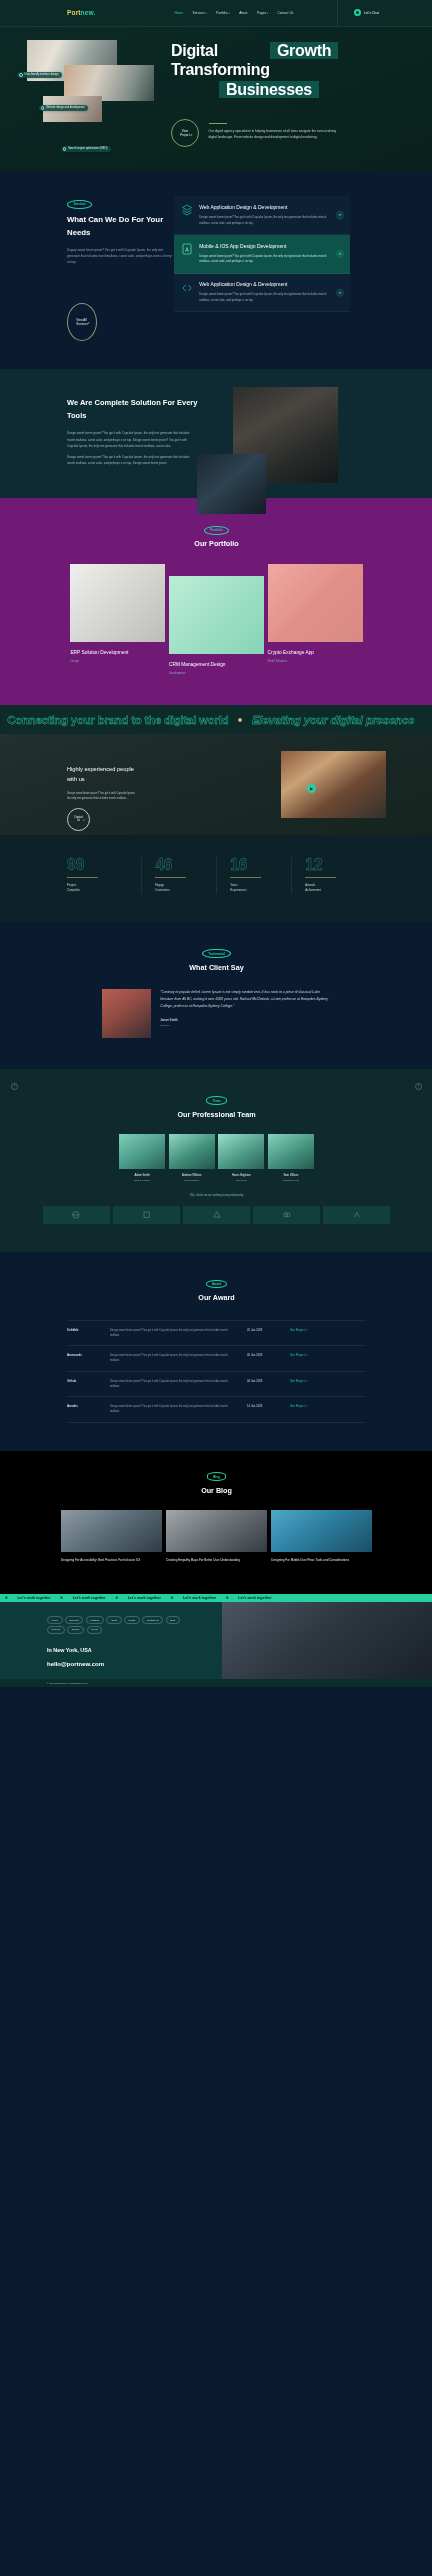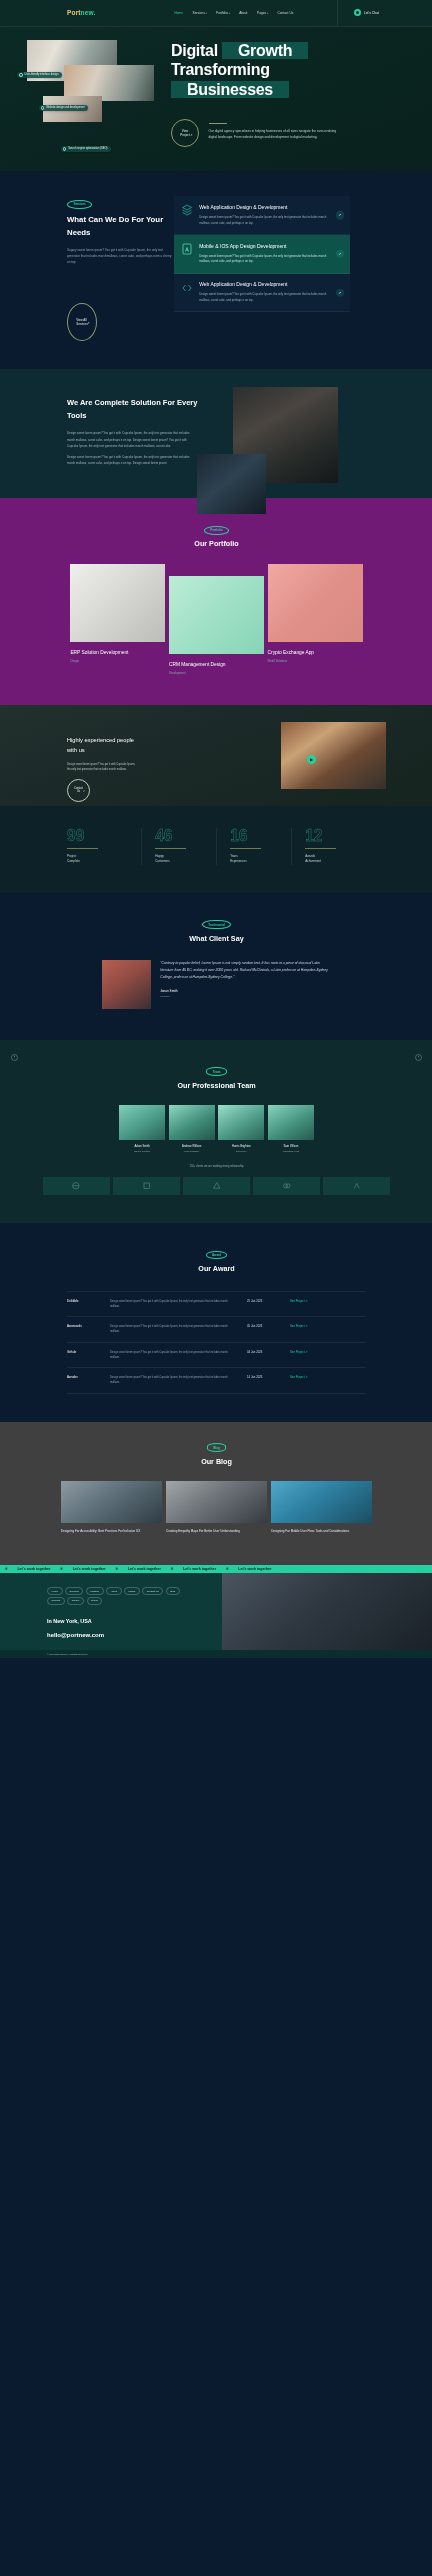--- a/index.html
+++ b/index.html
@@ -71,21 +71,21 @@
     display:flex; align-items:center; justify-content:center; flex:none;
   }
   .tag .ck::after { content:"✓"; font-size:2.2px; color:#9fe9d2; line-height:1; }
   .tag span { font-size:2.6px; color:#e9f6f2; }
   .tag1 { left:-9.6px; top:32px; }
   .tag2 { left:12px; top:65px; }
   .tag3 { left:34px; top:106px; }
 
   .hero-right { margin-left:12px; padding-top:1.2px; width:252px; }
   .hero-h1 { font-size:16px; line-height:1.22; font-weight:700; letter-spacing:-0.3px; }
-  .hero-h1 .hl { background:#10534a; padding:0 16px; }
+  .hero-h1 .hl { background:#10534a; padding:0 7px;margin-left:48px; }
   .hero-bottom { display:flex; align-items:flex-start; margin-top:20px; gap:9.6px; }
   .view-circle {
     width:28px; height:28px; border-radius:50%; border:0.5px solid #8c9a6e;
     display:flex; flex-direction:column; align-items:center; justify-content:center;
     flex:none; position:relative;
   }
   .view-circle .vt { font-size:3px; color:#e6ece9; line-height:1.45; text-align:center; }
   .view-circle .arr { position:absolute; right:5.4px; top:12.6px; font-size:3px; color:#e6ece9; }
   .hero-desc { padding-top:3.6px; }
   .hero-desc .rule { width:18px; height:0.6px; background:#8c9a6e; margin-bottom:4.2px; }
@@ -262,21 +262,21 @@
     display:flex; align-items:flex-start; padding:7.2px 0;
     border-top:0.6px solid rgba(255,255,255,.07);
   }
   .aw-row:last-child { border-bottom:0.6px solid rgba(255,255,255,.07); }
   .aw-name { width:43px; font-size:3.1px; color:#ffffff; flex:none; }
   .aw-desc { flex:1; font-size:2.6px; line-height:1.95; color:#8fa0af; padding-right:10.8px; max-width:137px; }
   .aw-date { width:43px; font-size:2.8px; color:#d5dee6; flex:none; }
   .aw-link { width:35px; font-size:2.8px; color:#25d0a0; flex:none; text-align:left; }
 
   
-  .blog { background:#404040; padding:18px 0 30px; text-align:center; }
+  .blog { background:#000000; padding:18px 0 30px; text-align:center; }
   .blog .pill { margin-bottom:4.8px; }
   .blog h2 { font-size:7.2px; font-weight:700; }
   .bl-grid { display:flex; gap:4.2px; justify-content:center; margin-top:15.6px; padding:0 57px; }
   .bl { width:101px; text-align:left; }
   .bl-thumb { width:100%; height:42px; }
   .bl1 { background:linear-gradient(145deg,#8e9aa3 0%,#5e6f79 45%,#2f3d45 100%); }
   .bl2 { background:linear-gradient(145deg,#a3a7ab 0%,#6d7378 45%,#353b40 100%); }
   .bl3 { background:linear-gradient(145deg,#4fa8c9 0%,#2d7fa1 45%,#1b4e63 100%); }
   .bl h4 { margin-top:6px; font-size:3px; line-height:1.8; color:#e6eef3; font-weight:400; }
 
@@ -464,20 +464,27 @@
         <span>Development</span>
       </div>
       <div class="pf-item">
         <div class="pf-thumb pf-3"></div>
         <h4>Crypto Exchange App</h4>
         <span>Web3 Solutions</span>
       </div>
     </div>
   </div>
 
+  <div class="marquee">
+    <span class="mq-o">Connecting your brand to the digital world</span>
+    <span class="mq-dot">
+        <i></i>
+      </span>
+    <span class="mq-i">Elevating your digital presence</span>
+  </div>
 
   <div class="experience">
     <div class="exp-inner">
       <h3>Highly experienced people with us</h3>
       <p>Design sweet lorem ipsum? You got it with Cupcake Ipsum, the only text generator that includes marsh mallows.</p>
       <div class="exp-circle">
         <div class="vt">
           <span>Contact</span><br>
           <span>Us</span>
         </div>

